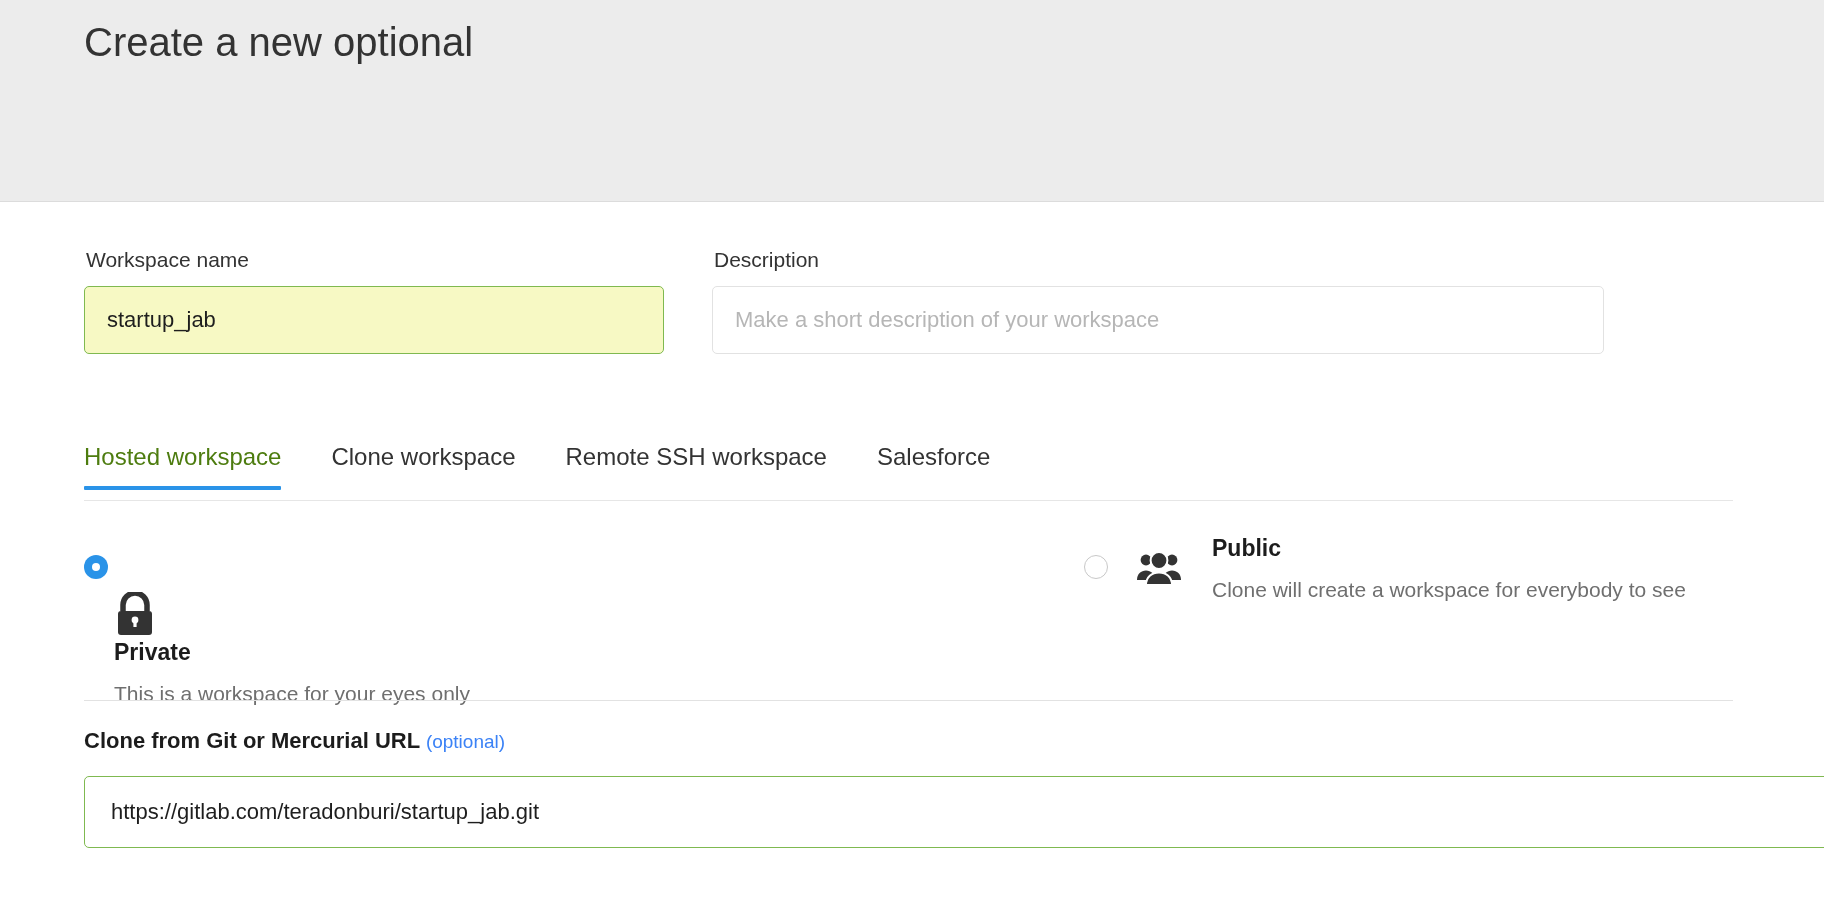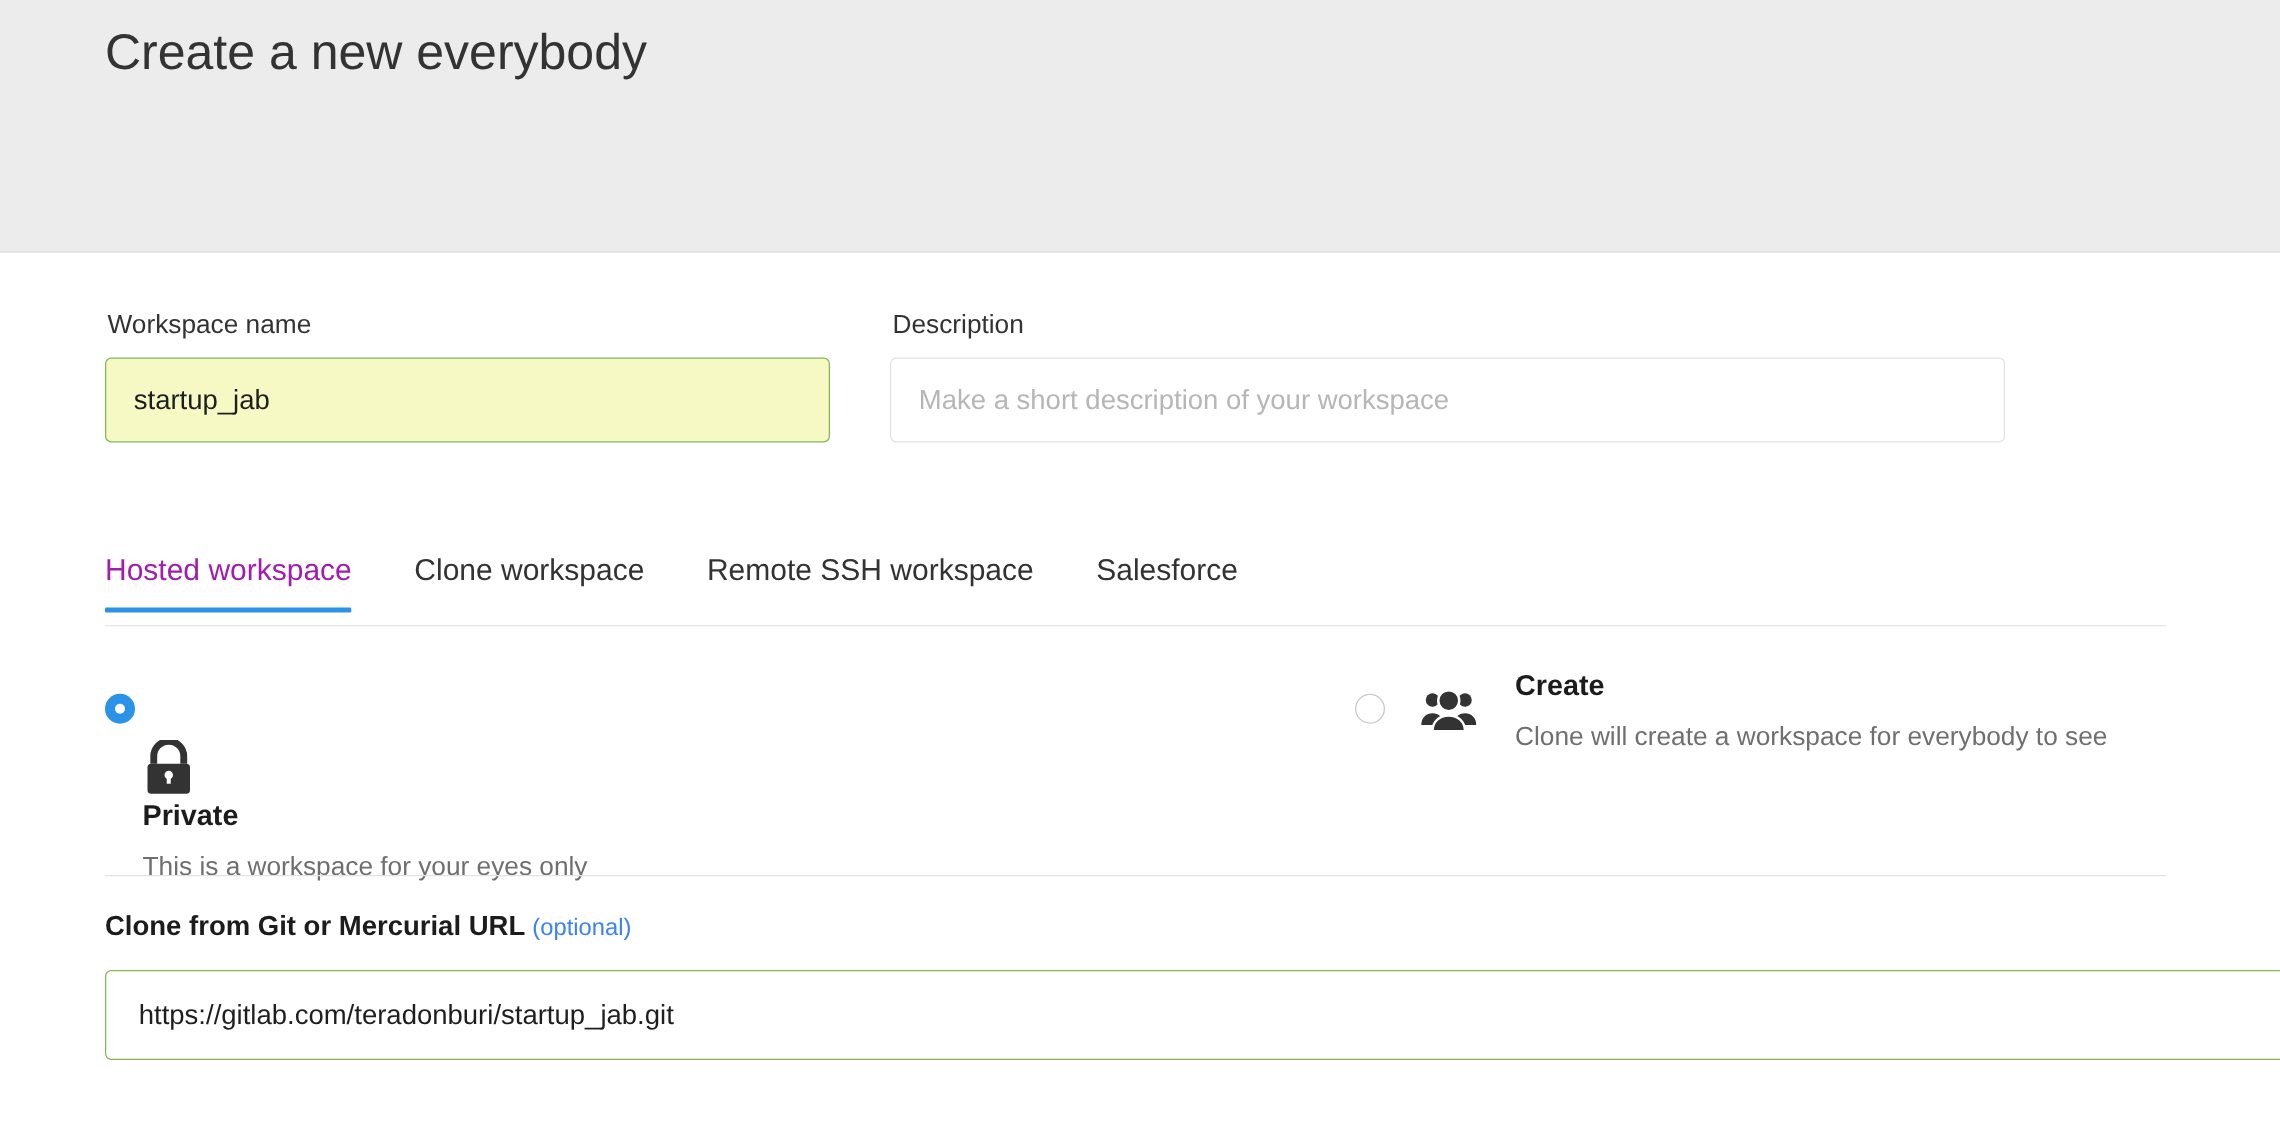--- a/index.html
+++ b/index.html
@@ -109,21 +109,21 @@
     font-size: 24px;
     color: #333333;
     padding: 0 0 18px 0;
     margin-right: 50px;
     white-space: nowrap;
     cursor: pointer;
     background: none;
     border: none;
     font-family: "Liberation Sans", sans-serif;
   }
-  .tab.active { color: #a21caf; }
+  .tab.active { color: #4d7c0f; }
   .tab.active::after {
     content: "";
     position: absolute;
     left: 0; right: 0;
     bottom: -1px;
     height: 4px;
     background: #2a93e8;
     border-radius: 1px;
   }
 
@@ -239,21 +239,21 @@
     outline: none;
   }
   .clone-input::placeholder { color: #b6b6b6; }
 </style>
 </head>
 <body>
 
 <div class="page">
 
   <div class="header">
-    <div class="header-title">Create a new everybody</div>
+    <div class="header-title">Create a new optional</div>
   </div>
 
   <div class="body-area">
 
     <div class="field-row">
 
       <div class="field field-name">
         <div class="field-label">Workspace name</div>
         <input class="text-input autofill" type="text" value="startup_jab" style="">
       </div>
@@ -296,21 +296,21 @@
           <svg width="46" height="40" viewBox="0 0 46 40" aria-hidden="true">
             <circle cx="10" cy="12" r="5.4" fill="#333333"></circle>
             <path d="M1 32 c0-6 4-9.5 9-9.5 s9 3.5 9 9.5 z" fill="#333333"></path>
             <circle cx="36" cy="12" r="5.4" fill="#333333"></circle>
             <path d="M27 32 c0-6 4-9.5 9-9.5 s9 3.5 9 9.5 z" fill="#333333"></path>
             <circle cx="23" cy="12.5" r="8.4" fill="#333333" stroke="#ffffff" stroke-width="2"></circle>
             <path d="M10 37 c0-8 5.8-12.6 13-12.6 s13 4.6 13 12.6 z" fill="#333333" stroke="#ffffff" stroke-width="2"></path>
           </svg>
         </div>
         <div class="vis-text">
-          <div class="vis-title">Create</div>
+          <div class="vis-title">Public</div>
           <div class="vis-sub">Clone will create a workspace for everybody to see</div>
         </div>
       </div>
 
     </div>
 
     <div class="divider"></div>
 
     <div class="clone-section">
       <div class="clone-label">

